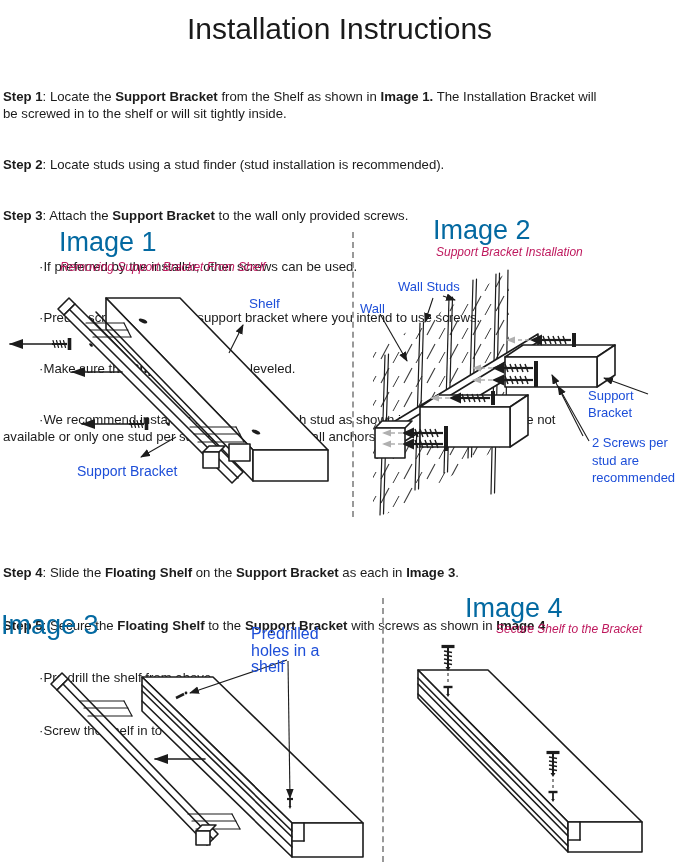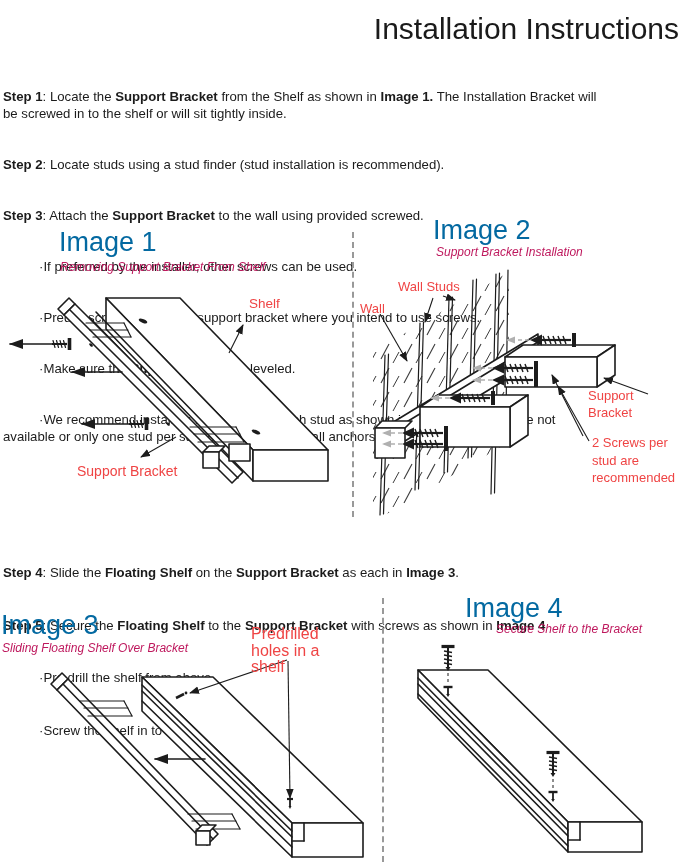--- a/index.html
+++ b/index.html
@@ -1,28 +1,28 @@
 <!DOCTYPE html>
 <html><head>
 <meta charset="utf-8">
 <style>
   html,body{margin:0;padding:0;background:#fff;}
   .page{position:relative;width:679px;height:862px;background:#fff;overflow:hidden;
         font-family:"Liberation Sans",sans-serif;color:#1b1b1b;}
-  .title{position:absolute;top:12px;left:0;width:679px;text-align:right;
+  .title{position:absolute;top:12px;left:0;width:679px;text-align:center;
          font-size:30px;color:#1a1a1a;}
   .ins{position:absolute;left:3px;width:670px;font-size:13.2px;line-height:17px;
        white-space:pre-wrap;color:#1b1b1b;}
   .ins p{margin:0;}
   .ins p.bullet{text-indent:36px;}
   #ins-mid{line-height:17.5px;}
   .b{font-weight:bold;}
   .figh{position:absolute;font-size:27px;color:#0369a1;white-space:nowrap;}
   .figsub{position:absolute;font-size:12px;color:#be185d;white-space:nowrap;font-style:italic;}
-  .lbl{position:absolute;font-size:13px;line-height:16.5px;color:#ef4444;}
+  .lbl{position:absolute;font-size:13px;line-height:16.5px;color:#1d4ed8;}
   .divider{position:absolute;width:0;border-left:2px dashed #999;}
   .fig{position:absolute;}
   svg .ln{stroke:#1c1c1c;fill:none;stroke-width:1.6;stroke-linecap:round;stroke-linejoin:round;}
   svg .th{stroke:#1c1c1c;fill:none;stroke-width:1.2;stroke-linecap:round;}
   svg .fw{fill:#fff;stroke:#1c1c1c;stroke-width:1.6;stroke-linejoin:round;}
   svg .lt{stroke:#1c1c1c;fill:none;stroke-width:1.1;}
   svg .ga{stroke:#b0b0b0;fill:none;stroke-width:1.4;stroke-dasharray:4 3;}
   svg .blk{fill:#1c1c1c;stroke:none;}
   svg .dsh{stroke:#1c1c1c;fill:none;stroke-width:1;stroke-dasharray:3 3;}
 </style>
@@ -30,21 +30,21 @@
 <body>
 
 <div class="page">
 
   <div class="title">Installation Instructions</div>
 
   <div class="ins" id="ins-top" style="top:54px;">
     <p><span class="b">Step 1</span><span>: Locate the </span><span class="b">Support Bracket</span><span> from the Shelf as shown in </span><span class="b">Image 1.</span><span> The Installation Bracket will
 be screwed in to the shelf or will sit tightly inside.</span></p>
     <p><span class="b">Step 2</span><span>: Locate studs using a stud finder (stud installation is recommended).</span></p>
-    <p><span class="b">Step 3</span><span>: Attach the </span><span class="b">Support Bracket</span><span> to the wall using provided screwed.</span></p>
+    <p><span class="b">Step 3</span><span>: Attach the </span><span class="b">Support Bracket</span><span> to the wall only provided screws.</span></p>
     <p class="bullet"><span>·If preferred by the installer, other screws can be used.</span></p>
     <p class="bullet"><span>·Predrill screw holes in the support bracket where you intend to use screws.</span></p>
     <p class="bullet"><span>·Make sure the </span><span class="b">Support Bracket</span><span> is leveled.</span></p>
     <p class="bullet"><span>·We recommend installing two screws in each stud as shown in </span><span class="b">Image 2</span><span>. If studs are not
 available or only one stud per support bracket, use wall anchors.</span></p>
   </div>
 
   <div class="ins" id="ins-mid" style="top:529px;">
     <p><span class="b">Step 4</span><span>: Slide the </span><span class="b">Floating Shelf</span><span> on the </span><span class="b">Support Bracket</span><span> as each in </span><span class="b">Image 3</span><span>.</span></p>
     <p><span class="b">Step 5</span><span>: Secure the </span><span class="b">Floating Shelf</span><span> to the </span><span class="b">Support Bracket</span><span> with screws as shown in </span><span class="b">Image 4</span></p>
@@ -53,21 +53,20 @@
   </div>
 
   <div class="divider" style="left:352px;top:232px;height:285px;"></div>
   <div class="divider" style="left:382px;top:598px;height:264px;"></div>
 
   <div class="figh" style="left:59px;top:227px;">Image 1</div>
   <div class="figsub" style="left:60px;top:260px;">Removing Support Bracket From Shelf</div>
   <div class="figh" style="left:433px;top:215px;">Image 2</div>
   <div class="figsub" style="left:436px;top:245px;">Support Bracket Installation</div>
   <div class="figh" style="left:1px;top:610px;">Image 3</div>
-  <div class="figsub" style="left:2px;top:641px;">Sliding Floating Shelf Over Bracket</div>
   <div class="figh" style="left:465px;top:593px;">Image 4</div>
   <div class="figsub" style="left:468px;top:622px;margin-left:28px;">Secure Shelf to the Bracket</div>
 
   <svg class="fig" style="left:0;top:285px;" width="350" height="235" viewBox="0 0 350 235">
     <defs>
       <marker id="ah1" markerUnits="userSpaceOnUse" markerWidth="15" markerHeight="11" refX="13" refY="5" orient="auto">
           <path d="M0,0 L14,5 L0,10 Z" fill="#1c1c1c"></path>
         </marker>
       <marker id="ah1s" markerUnits="userSpaceOnUse" markerWidth="11" markerHeight="9" refX="9" refY="3.8" orient="auto">
           <path d="M0,0 L10,3.8 L0,7.6 Z" fill="#1c1c1c"></path>

